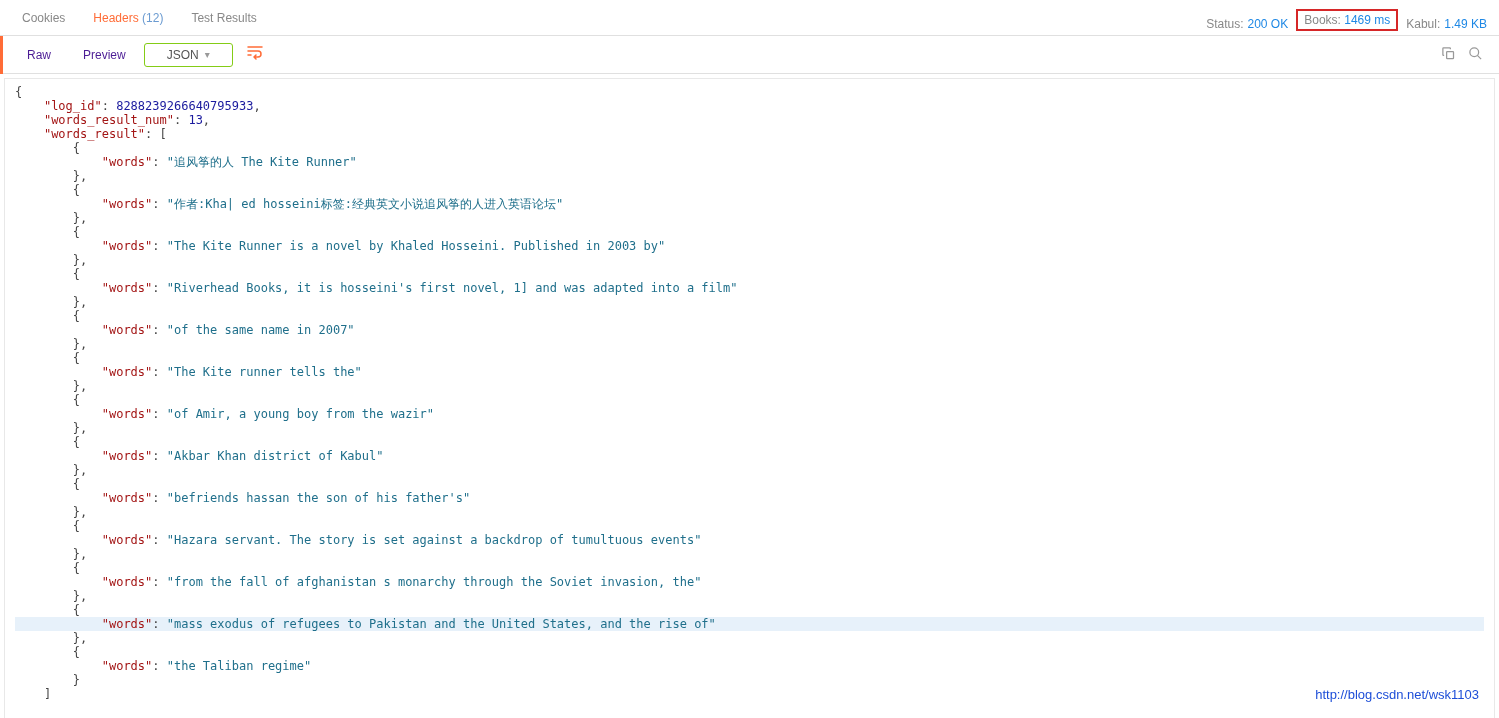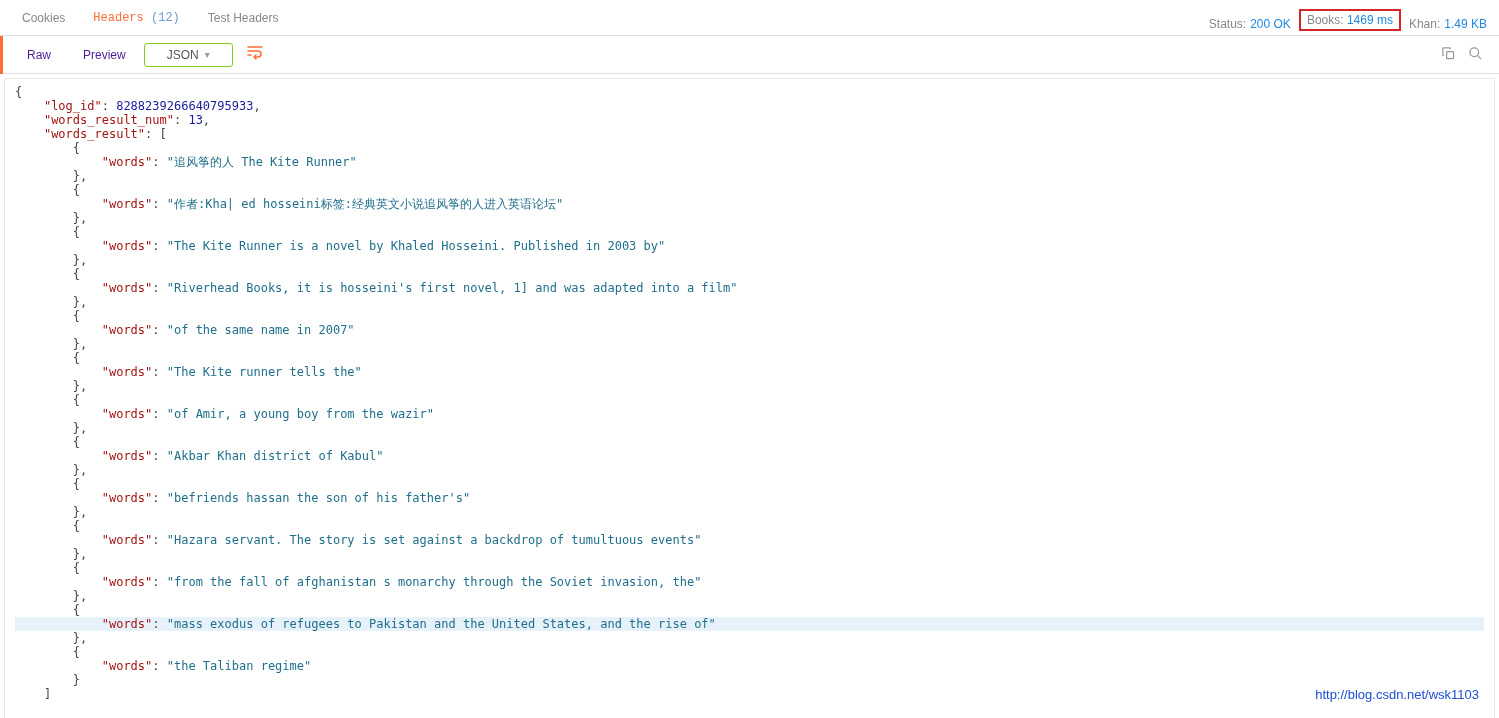--- a/index.html
+++ b/index.html
@@ -21,21 +21,20 @@
   padding-left: 8px;
 }
 .top-tabs .tab {
   padding: 4px 14px;
   cursor: pointer;
   color: #888;
   font-size: 12px;
 }
 .top-tabs .tab.active {
   color: #ff6c37;
-  font-family: Liberation Mono, monospace;
 }
 .top-tabs .tab .count {
   color: #6b9bd1;
 }
 .status-bar {
   margin-left: auto;
   font-size: 12px;
   padding-right: 12px;
   display: flex;
   align-items: flex-end;
@@ -134,29 +133,29 @@
 </style>
 </head>
 <body>
 
 <div class="top-tabs">
   <div class="tab">Cookies</div>
   <div class="tab active">
     <span>Headers</span>
     <span class="count">(12)</span>
   </div>
-  <div class="tab">Test Headers</div>
+  <div class="tab">Test Results</div>
   <div class="status-bar">
     <span class="label">Status:</span>
     <span class="val">200 OK</span>
     <span class="time-box">
       <span class="label">Books:</span>
       <span class="val">1469 ms</span>
     </span>
-    <span class="label">Khan:</span>
+    <span class="label">Kabul:</span>
     <span class="val">1.49 KB</span>
   </div>
 </div>
 
 <div class="toolbar">
   <div class="left-edge"></div>
   <div class="btn">Raw</div>
   <div class="btn">Preview</div>
   <div class="dropdown">
     <span>JSON</span>

